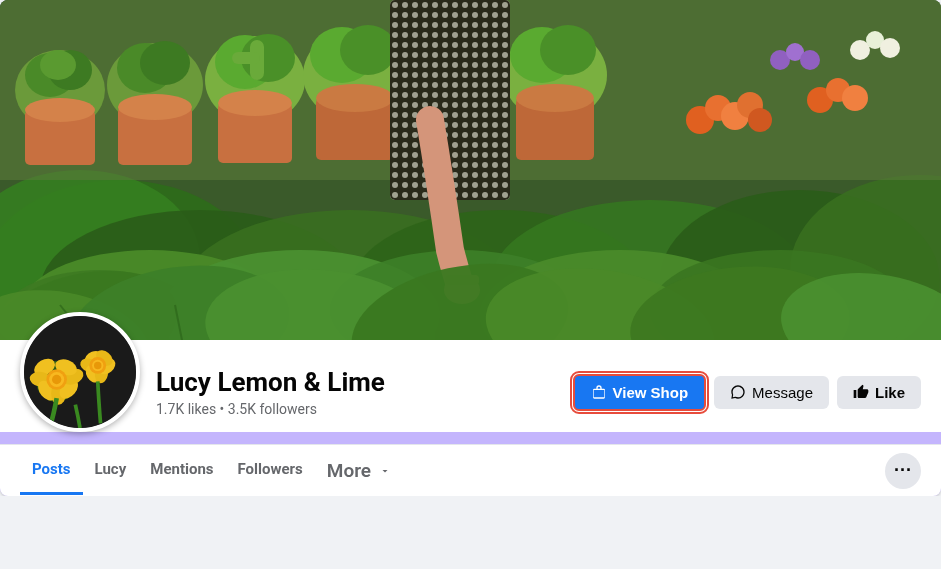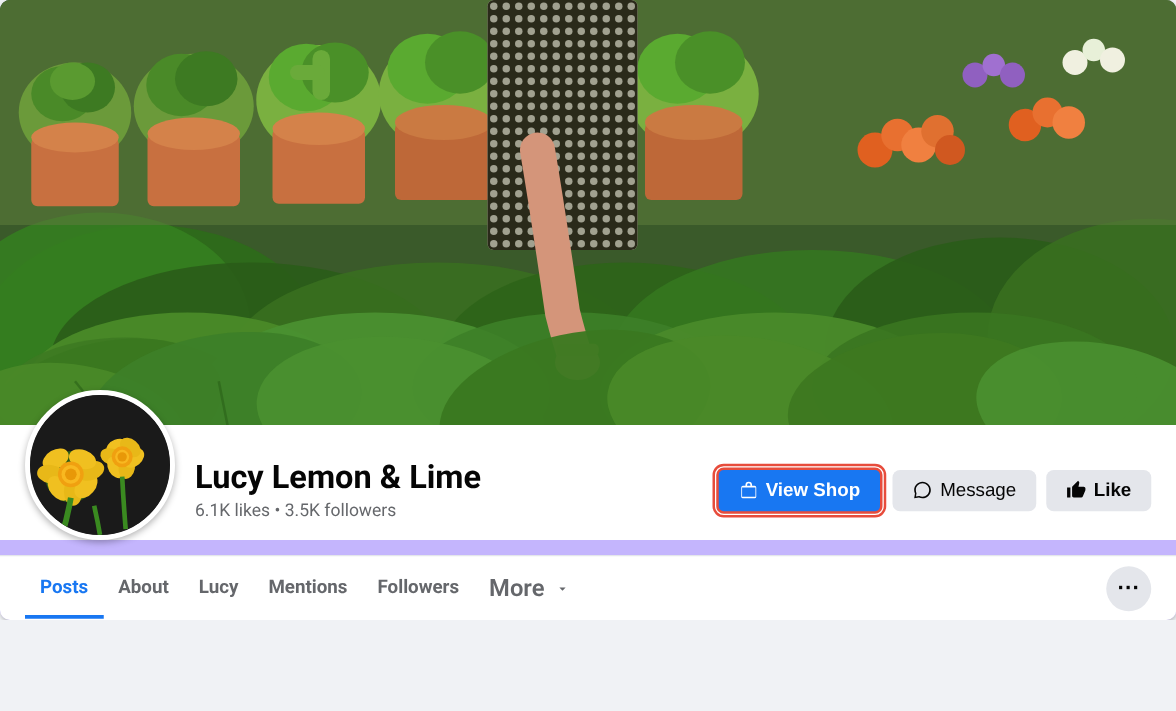--- a/index.html
+++ b/index.html
@@ -345,21 +345,21 @@
         <path d="M 35 88 Q 32 105 28 118" stroke="#3a8a20" stroke-width="5" fill="none"></path>
         <path d="M 79 70 Q 80 90 82 115" stroke="#3a8a20" stroke-width="4" fill="none"></path>
         <path d="M 55 95 Q 58 108 60 120" stroke="#3a8a20" stroke-width="4" fill="none"></path>
 
         <circle cx="60" cy="60" r="60" fill="transparent"></circle>
       </svg>
     </div>
 
     <div class="profile-info">
       <div class="profile-name">Lucy Lemon &amp; Lime</div>
-      <div class="profile-stats">6.1K likes • 3.5K followers</div>
+      <div class="profile-stats">1.7K likes • 3.5K followers</div>
     </div>
 
     <div class="profile-actions">
       <button class="btn-view-shop">
         <svg width="16" height="16" viewBox="0 0 24 24" fill="white">
           <path d="M19 7h-3V6a4 4 0 0 0-8 0v1H5a2 2 0 0 0-2 2v11a2 2 0 0 0 2 2h14a2 2 0 0 0 2-2V9a2 2 0 0 0-2-2zm-9-1a2 2 0 0 1 4 0v1h-4V6zm10 14H4V9h16v11z"></path>
         </svg>
         <span>View Shop</span>
       </button>
       <button class="btn-message">
@@ -375,23 +375,20 @@
         <span>Like</span>
       </button>
     </div>
   </div>
 
   <nav class="nav-tabs">
     <a class="nav-tab active" href="#">
       <span>Posts</span>
     </a>
     <a class="nav-tab" href="#">
-      <span>About</span>
-    </a>
-    <a class="nav-tab" href="#">
       <span>Lucy</span>
     </a>
     <a class="nav-tab" href="#">
       <span>Mentions</span>
     </a>
     <a class="nav-tab" href="#">
       <span>Followers</span>
     </a>
     <div class="nav-more">
       <span>More</span>

